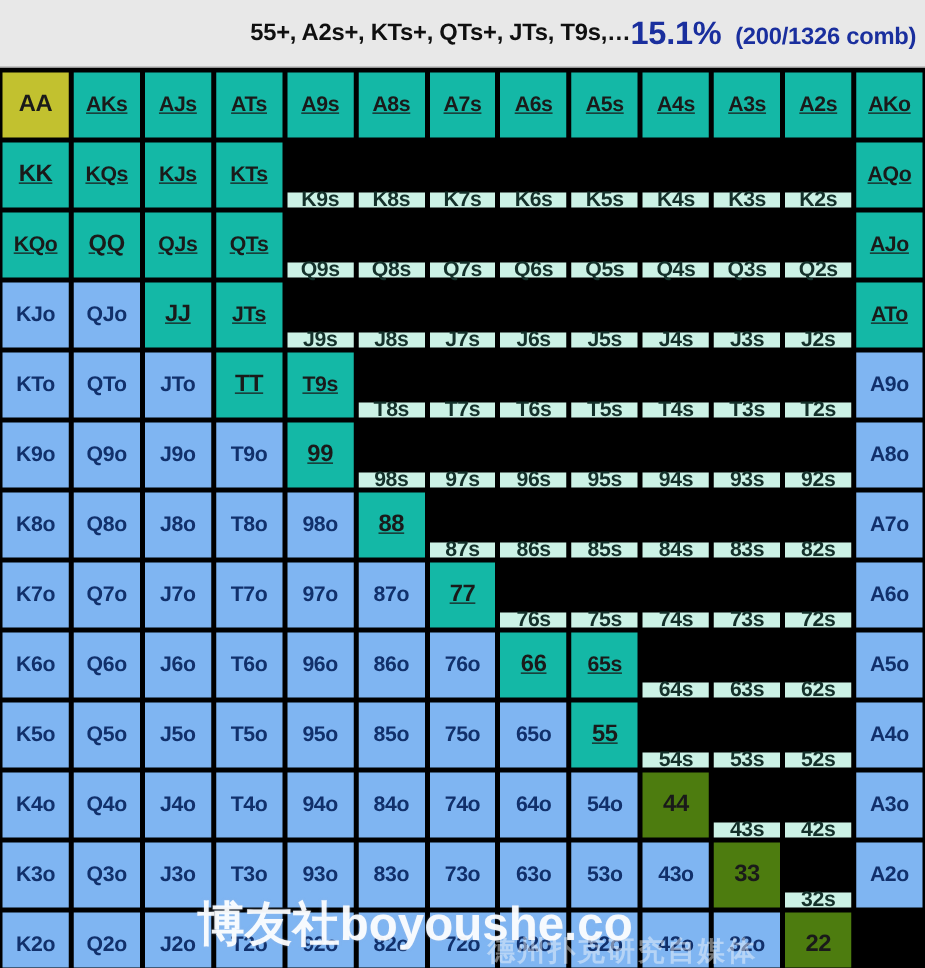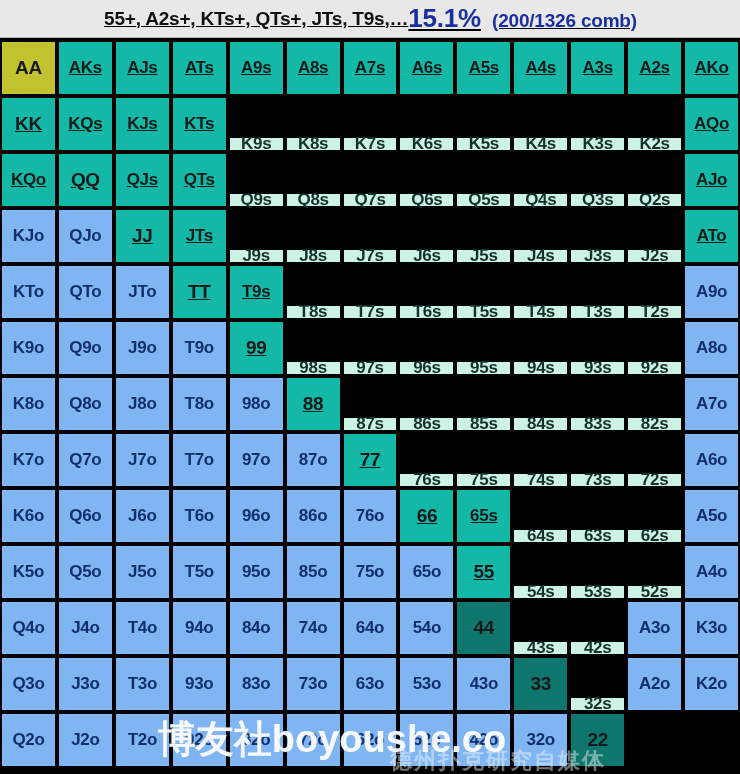--- a/index.html
+++ b/index.html
@@ -17,29 +17,28 @@
     position: relative;
     width: 740px;
     height: 774px;
     background: #000000;
     box-sizing: border-box;
   }
 
   
   #header {
     position: relative;
-    height: 38px;
+    height: 54px;
     background: #e8e8e8;
     border-bottom: 1px solid #b8b8b8;
     box-sizing: border-box;
     display: flex;
     align-items: center;
-    justify-content: center;
+    justify-content: flex-end;
     padding: 0 7px 0 8px;
-    text-decoration: underline;
   }
   #range-text {
     font-size: 19px;
     font-weight: 700;
     color: #101010;
     letter-spacing: -0.2px;
     white-space: nowrap;
   }
   #stats {
     display: flex;
@@ -82,21 +81,21 @@
     font-weight: 600;
     letter-spacing: -0.3px;
     box-sizing: border-box;
     user-select: none;
   }
   
   .c-sel      { background: #14b8a6; color: #1a1a1a; text-decoration: underline; }   
   .c-sel-hov  { background: #c2c12f; color: #1a1a1a; }   
   .c-off      { background: #7fb5f2; color: #11306b; }   
   .c-suited   { background: #ccf2e6; color: #14302a; margin-top: 40px; }   
-  .c-pair     { background: #0f766e; color: #1a1a1a; }   
+  .c-pair     { background: #4d7c0f; color: #1a1a1a; }   
 
   .cell.pair { font-size: 19px; font-weight: 600; }
 
   
   #watermark {
     position: absolute;
     left: 0;
     top: 706px;
     width: 740px;
     height: 68px;
@@ -264,20 +263,21 @@
         <div class="cell c-off">T5o</div>
         <div class="cell c-off">95o</div>
         <div class="cell c-off">85o</div>
         <div class="cell c-off">75o</div>
         <div class="cell c-off">65o</div>
         <div class="cell c-sel pair">55</div>
         <div class="cell c-suited">54s</div>
         <div class="cell c-suited">53s</div>
         <div class="cell c-suited">52s</div>
         <div class="cell c-off">A4o</div>
+        <div class="cell c-off">K4o</div>
         <div class="cell c-off">Q4o</div>
         <div class="cell c-off">J4o</div>
         <div class="cell c-off">T4o</div>
         <div class="cell c-off">94o</div>
         <div class="cell c-off">84o</div>
         <div class="cell c-off">74o</div>
         <div class="cell c-off">64o</div>
         <div class="cell c-off">54o</div>
         <div class="cell c-pair pair">44</div>
         <div class="cell c-suited">43s</div>

